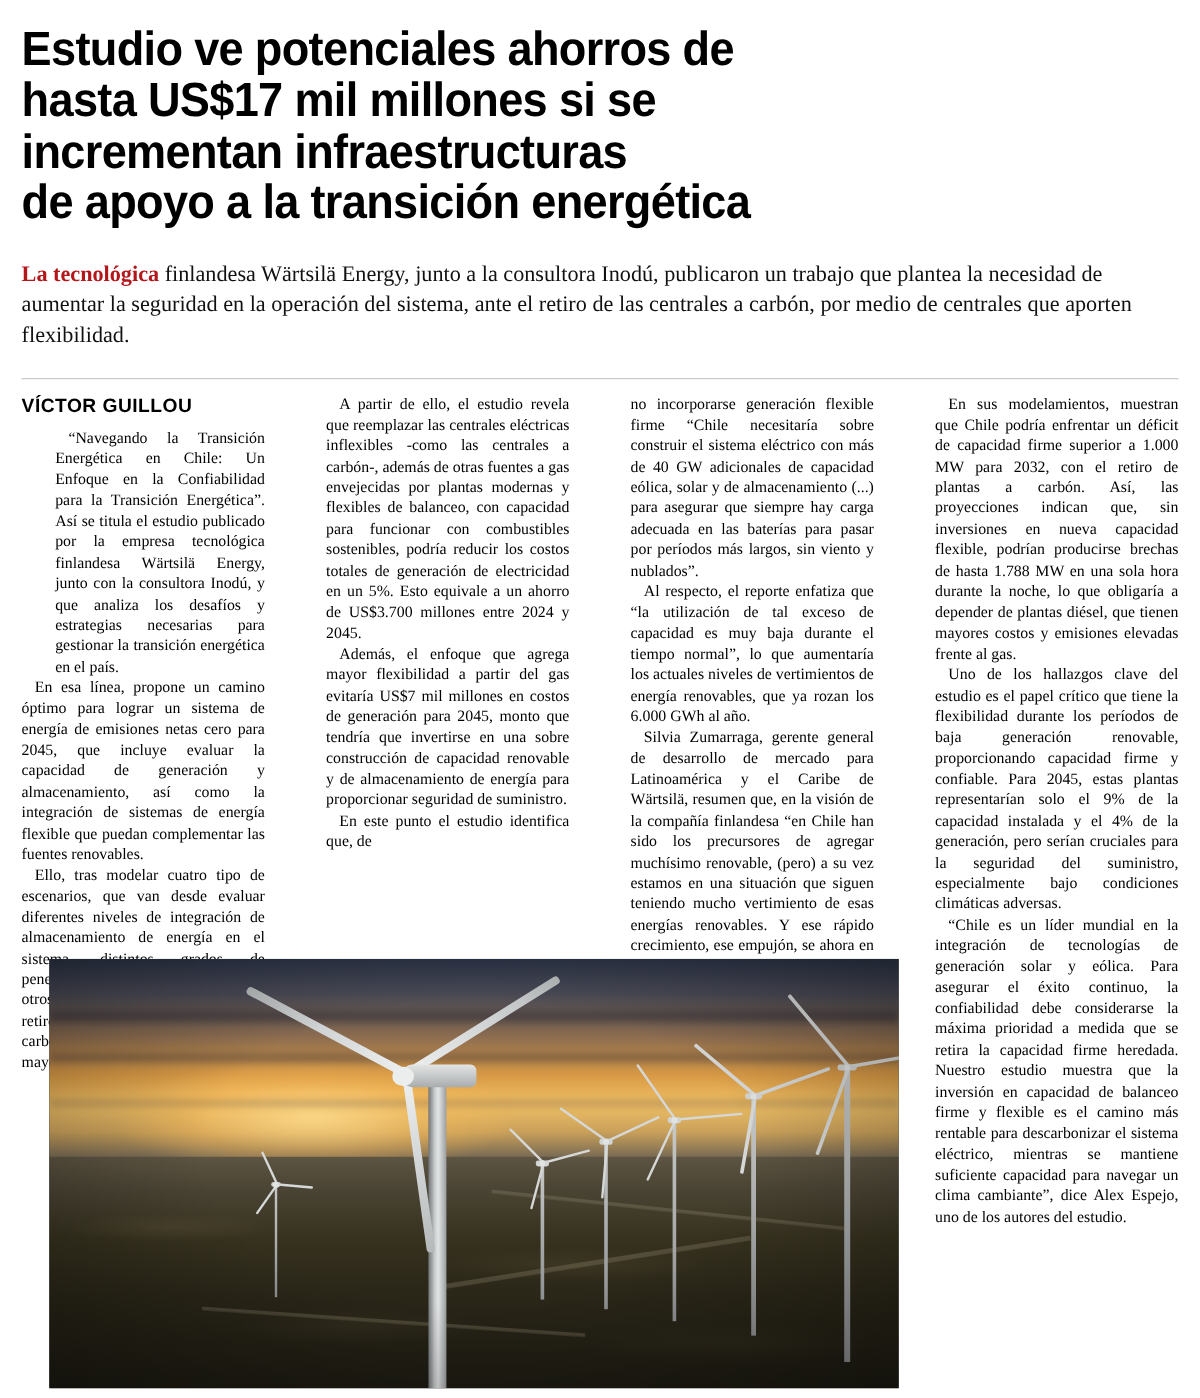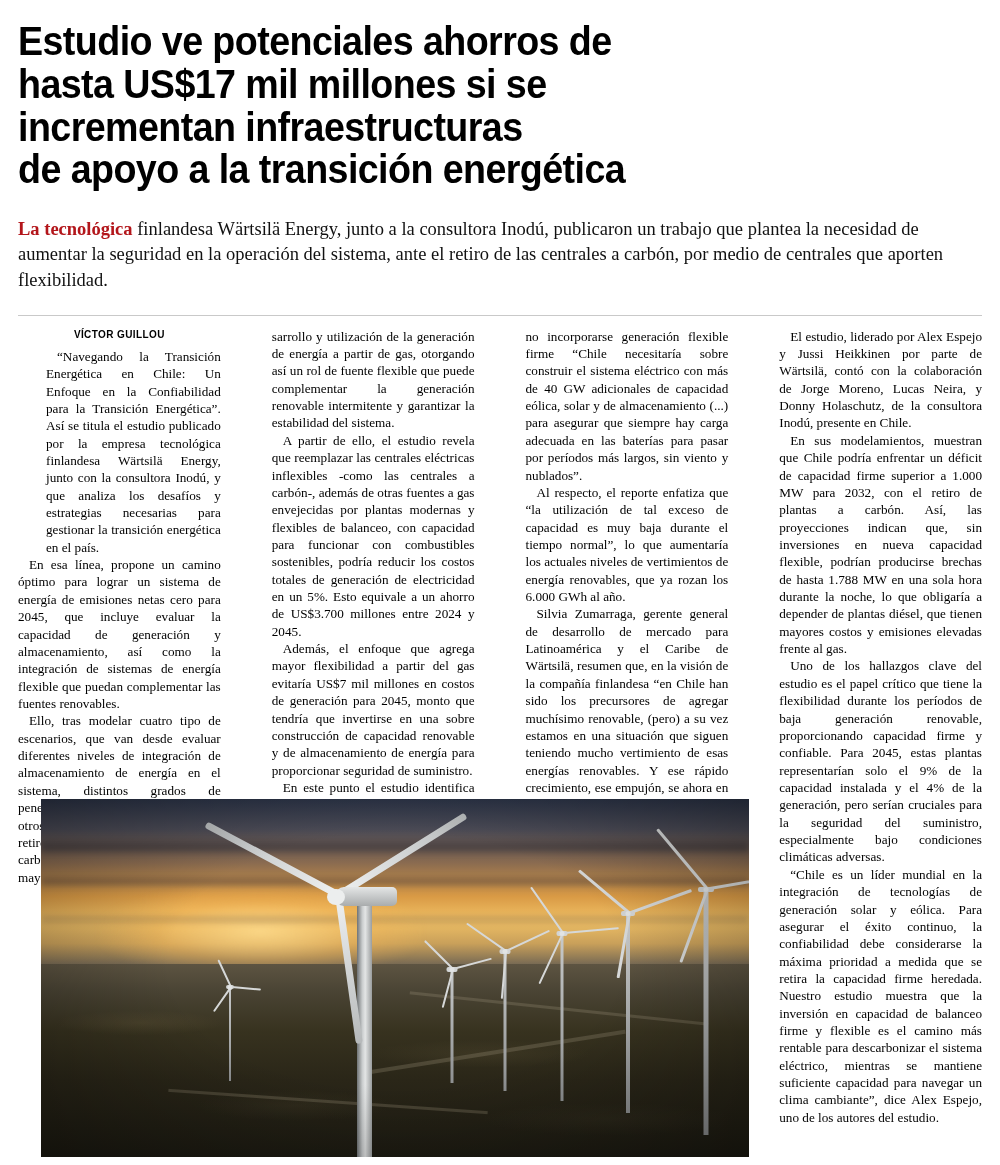--- a/index.html
+++ b/index.html
@@ -63,25 +63,25 @@
     margin-right: 51px;
     font-size: 13.2px;
     line-height: 1.315;
     text-align: justify;
     hyphens: auto;
     -webkit-hyphens: auto;
   }
   .col:last-child { margin-right: 0; }
   .byline {
     font-family: "Liberation Sans", sans-serif;
-    font-size: 10px;
+    font-size: 16px;
     font-weight: bold;
     letter-spacing: 0.4px;
     margin-bottom: 7px;
-    text-align: center;
+    text-align: left;
   }
   .col p {
     margin: 0;
     text-indent: 11px;
   }
   .col p.first { text-indent: 11px; margin-left: 28px; }
   .photo-wrap {
     position: absolute;
     left: 41px;
     top: 799px;
@@ -245,34 +245,32 @@
   <div class="columns">
 
     <div class="col">
       <div class="byline">VÍCTOR GUILLOU</div>
       <p class="first">“Navegando la Transición Energética en Chile: Un Enfoque en la Confiabilidad para la Transición Energética”. Así se titula el estudio publicado por la empresa tecnológica finlandesa Wärtsilä Energy, junto con la consultora Inodú, y que analiza los desafíos y estrategias necesarias para gestionar la transición energética en el país.</p>
       <p>En esa línea, propone un camino óptimo para lograr un sistema de energía de emisiones netas cero para 2045, que incluye evaluar la capacidad de generación y almacenamiento, así como la integración de sistemas de energía flexible que puedan complementar las fuentes renovables.</p>
       <p>Ello, tras modelar cuatro tipo de escenarios, que van desde evaluar diferentes niveles de integración de almacenamiento de energía en el sistema, distintos grados de penetración de la generación eólica, y otros que evalúan el impacto del retiro programado de plantas de carbón, considerando también un mayor de-</p>
     </div>
 
     <div class="col">
-      <p style="text-indent:0">sarrollo y utilización de la generación de energía a partir de gas, otorgando así un rol de fuente flexible que puede complementar la generación renovable intermitente y garantizar la estabilidad del sistema.</p>
       <p>A partir de ello, el estudio revela que reemplazar las centrales eléctricas inflexibles -como las centrales a carbón-, además de otras fuentes a gas envejecidas por plantas modernas y flexibles de balanceo, con capacidad para funcionar con combustibles sostenibles, podría reducir los costos totales de generación de electricidad en un 5%. Esto equivale a un ahorro de US$3.700 millones entre 2024 y 2045.</p>
       <p>Además, el enfoque que agrega mayor flexibilidad a partir del gas evitaría US$7 mil millones en costos de generación para 2045, monto que tendría que invertirse en una sobre construcción de capacidad renovable y de almacenamiento de energía para proporcionar seguridad de suministro.</p>
       <p>En este punto el estudio identifica que, de</p>
     </div>
 
     <div class="col">
       <p style="text-indent:0">no incorporarse generación flexible firme “Chile necesitaría sobre construir el sistema eléctrico con más de 40 GW adicionales de capacidad eólica, solar y de almacenamiento (...) para asegurar que siempre hay carga adecuada en las baterías para pasar por períodos más largos, sin viento y nublados”.</p>
       <p>Al respecto, el reporte enfatiza que “la utilización de tal exceso de capacidad es muy baja durante el tiempo normal”, lo que aumentaría los actuales niveles de vertimientos de energía renovables, que ya rozan los 6.000 GWh al año.</p>
       <p>Silvia Zumarraga, gerente general de desarrollo de mercado para Latinoamérica y el Caribe de Wärtsilä, resumen que, en la visión de la compañía finlandesa “en Chile han sido los precursores de agregar muchísimo renovable, (pero) a su vez estamos en una situación que siguen teniendo mucho vertimiento de esas energías renovables. Y ese rápido crecimiento, ese empujón, se ahora en una situación de un párate, hay una encrucijada. Y parte de</p>
     </div>
 
     <div class="col">
-      <p>El estudio, liderado por Alex Espejo y Jussi Heikkinen por parte de Wärtsilä, contó con la colaboración de Jorge Moreno, Lucas Neira, y Donny Holaschutz, de la consultora Inodú, presente en Chile.</p>
       <p>En sus modelamientos, muestran que Chile podría enfrentar un déficit de capacidad firme superior a 1.000 MW para 2032, con el retiro de plantas a carbón. Así, las proyecciones indican que, sin inversiones en nueva capacidad flexible, podrían producirse brechas de hasta 1.788 MW en una sola hora durante la noche, lo que obligaría a depender de plantas diésel, que tienen mayores costos y emisiones elevadas frente al gas.</p>
       <p>Uno de los hallazgos clave del estudio es el papel crítico que tiene la flexibilidad durante los períodos de baja generación renovable, proporcionando capacidad firme y confiable. Para 2045, estas plantas representarían solo el 9% de la capacidad instalada y el 4% de la generación, pero serían cruciales para la seguridad del suministro, especialmente bajo condiciones climáticas adversas.</p>
       <p><span>“Chile es un líder mundial en la integración de tecnologías de generación solar y eólica. Para asegurar el éxito continuo, la confiabilidad debe considerarse la máxima prioridad a medida que se retira la capacidad firme heredada. Nuestro estudio muestra que la inversión en capacidad de balanceo firme y flexible es el camino más rentable para descarbonizar el sistema eléctrico, mientras se mantiene suficiente capacidad para navegar un clima cambiante”, dice Alex Espejo, uno de los autores del estudio.</span></p>
     </div>
 
   </div>
 
   <div class="photo-wrap">
     <div class="photo">
       <div class="sky"></div>

